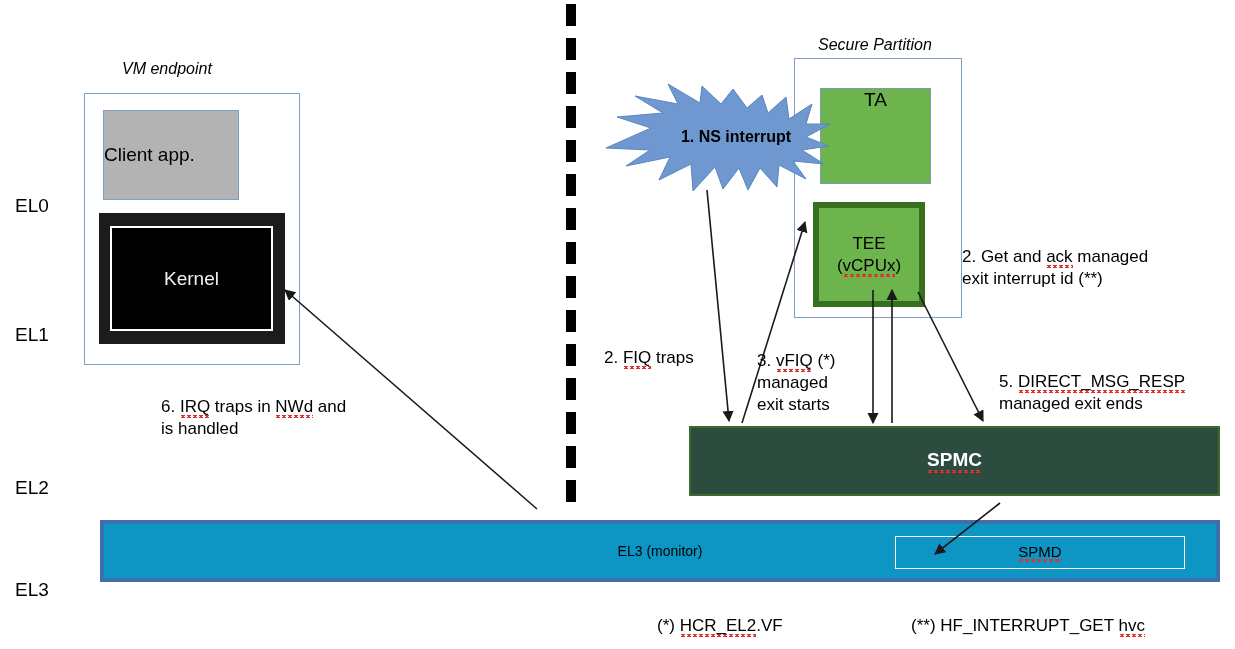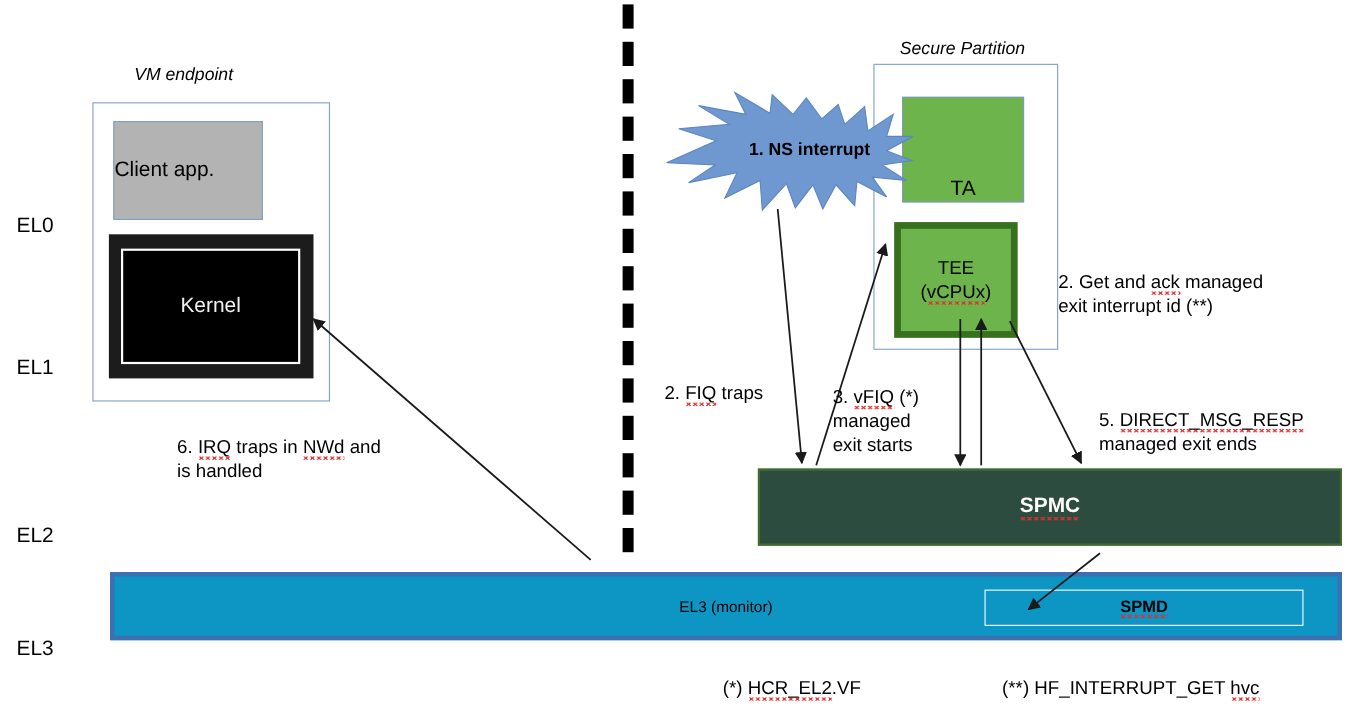--- a/index.html
+++ b/index.html
@@ -117,21 +117,21 @@
   }
   #ta-box {
     left: 820px;
     top: 88px;
     width: 111px;
     height: 96px;
     background: #6cb44b;
     border: 1px solid #8099bb;
     box-sizing: border-box;
     display: flex;
-    align-items: flex-end;
+    align-items: flex-start;
     justify-content: center;
     font-size: 19px;
     color: #000000;
   }
   #tee-box {
     left: 813px;
     top: 202px;
     width: 112px;
     height: 105px;
     background: #6cb44b;
@@ -189,21 +189,21 @@
     left: 791px;
     top: 12px;
     width: 290px;
     height: 33px;
     border: 1px solid #ffffff;
     box-sizing: border-box;
     display: flex;
     align-items: center;
     justify-content: center;
     font-size: 15px;
-    font-weight: bold;
+    font-weight: normal;
     color: #000000;
   }
 
   
   .step-note {
     font-size: 17px;
     color: #000000;
     line-height: 1.28;
     white-space: pre-line;
   }

